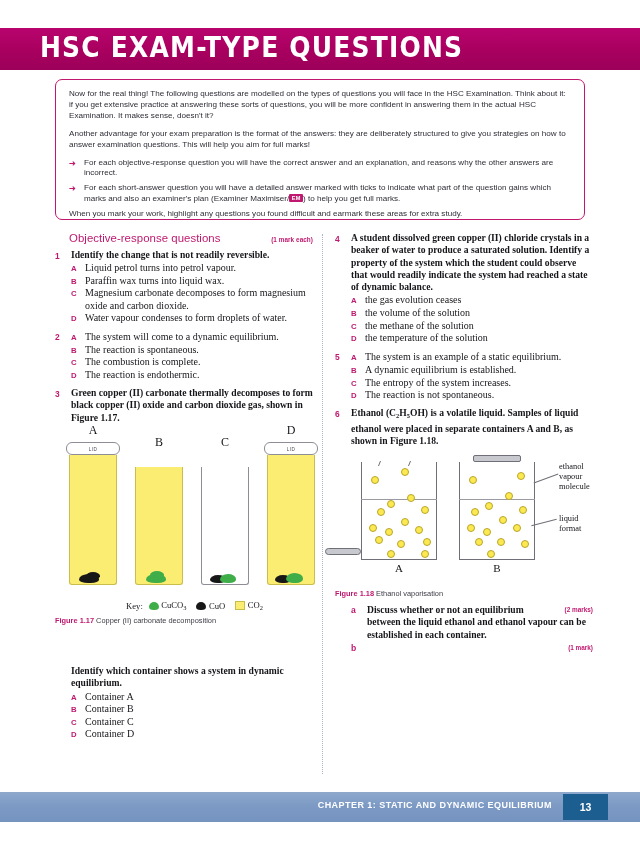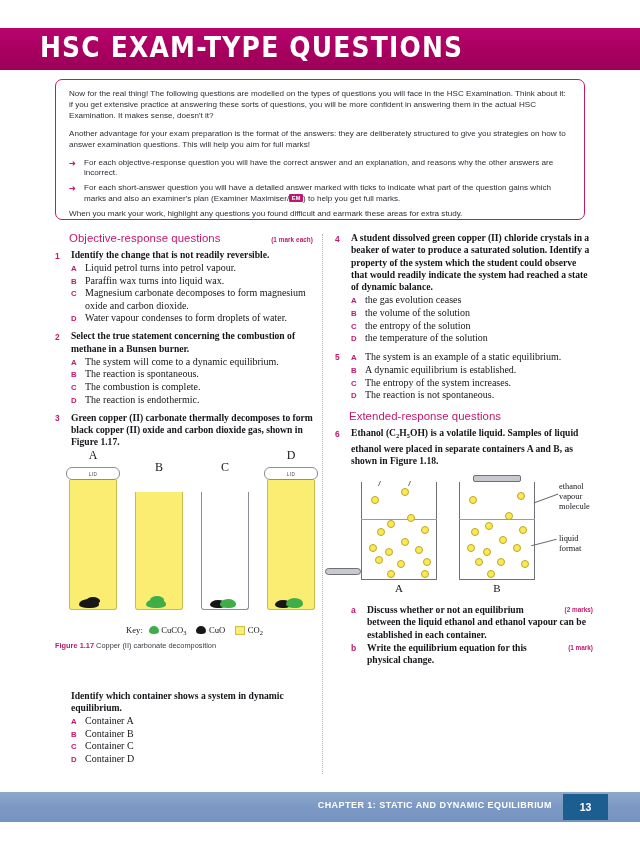--- a/index.html
+++ b/index.html
@@ -258,21 +258,20 @@
             <span class="optl">D</span>
             <span class="optt">Water vapour condenses to form droplets of water.</span>
           </li>
         </ul>
       </div>
     </div>
 
     <div class="q">
       <div class="qnum">2</div>
       <div class="qbody">
-        <p class="qstem">Select the true statement concerning the combustion of methane in a Bunsen burner.</p>
         <ul class="opts">
           <li class="opt">
             <span class="optl">A</span>
             <span class="optt">The system will come to a dynamic equilibrium.</span>
           </li>
           <li class="opt">
             <span class="optl">B</span>
             <span class="optt">The reaction is spontaneous.</span>
           </li>
           <li class="opt">
@@ -385,21 +384,21 @@
           <li class="opt">
             <span class="optl">A</span>
             <span class="optt">the gas evolution ceases</span>
           </li>
           <li class="opt">
             <span class="optl">B</span>
             <span class="optt">the volume of the solution</span>
           </li>
           <li class="opt">
             <span class="optl">C</span>
-            <span class="optt">the entropy of the solution</span>
+            <span class="optt">the methane of the solution</span>
           </li>
           <li class="opt">
             <span class="optl">D</span>
             <span class="optt">the temperature of the solution</span>
           </li>
         </ul>
       </div>
     </div>
 
     <div class="q">
@@ -419,23 +418,20 @@
             <span class="optt">The entropy of the system increases.</span>
           </li>
           <li class="opt">
             <span class="optl">D</span>
             <span class="optt">The reaction is not spontaneous.</span>
           </li>
         </ul>
       </div>
     </div>
 
-    <div class="sec-head" style="margin-top:9px;">
-      <span>Extended-response questions</span>
-    </div>
 
     <div class="q" style="margin-bottom:2px;">
       <div class="qnum">6</div>
       <div class="qbody">
         <p class="qstem"><span>Ethanol (C</span><span class="sub">2</span><span>H</span><span class="sub">5</span><span>OH) is a volatile liquid. Samples of liquid ethanol were placed in separate containers A and B, as shown in Figure 1.18.</span></p>
       </div>
     </div>
 
     <div class="fig118">
 
@@ -483,29 +479,33 @@
         <div class="mol" style="left:28px; top:88px;"></div>
         <div class="blabel">B</div>
       </div>
 
       <div class="leader" style="left:198px; top:22px; width:26px; transform:rotate(-20deg);"></div>
       <div class="anno" style="left:224px; top:6px; width:36px;">ethanol vapour molecule</div>
       <div class="leader" style="left:196px; top:66px; width:26px; transform:rotate(-14deg);"></div>
       <div class="anno" style="left:224px; top:58px; width:36px;">liquid format</div>
     </div>
 
+    <div class="figcap">
+      <b>Figure 1.18</b>
+      <span>Ethanol vaporisation</span>
+    </div>
 
     <div style="padding-left:16px;">
       <div class="subq">
         <span class="subl">a</span>
         <span class="subt"><span class="marks-r">(2 marks)</span><span>Discuss whether or not an equilibrium between the liquid ethanol and ethanol vapour can be established in each container.</span></span>
       </div>
       <div class="subq">
         <span class="subl">b</span>
-        <span class="subt"><span class="marks-r">(1 mark)</span><span>Write the equilibrium equation for this physical change.</span></span>
+        <span class="subt"><span class="marks-r">(1 mark)</span></span>
       </div>
     </div>
   </div>
 </div>
 
 <div class="footer">
   <div class="footer-text">CHAPTER 1: STATIC AND DYNAMIC EQUILIBRIUM</div>
   <div class="page-box">13</div>
 </div>
 

